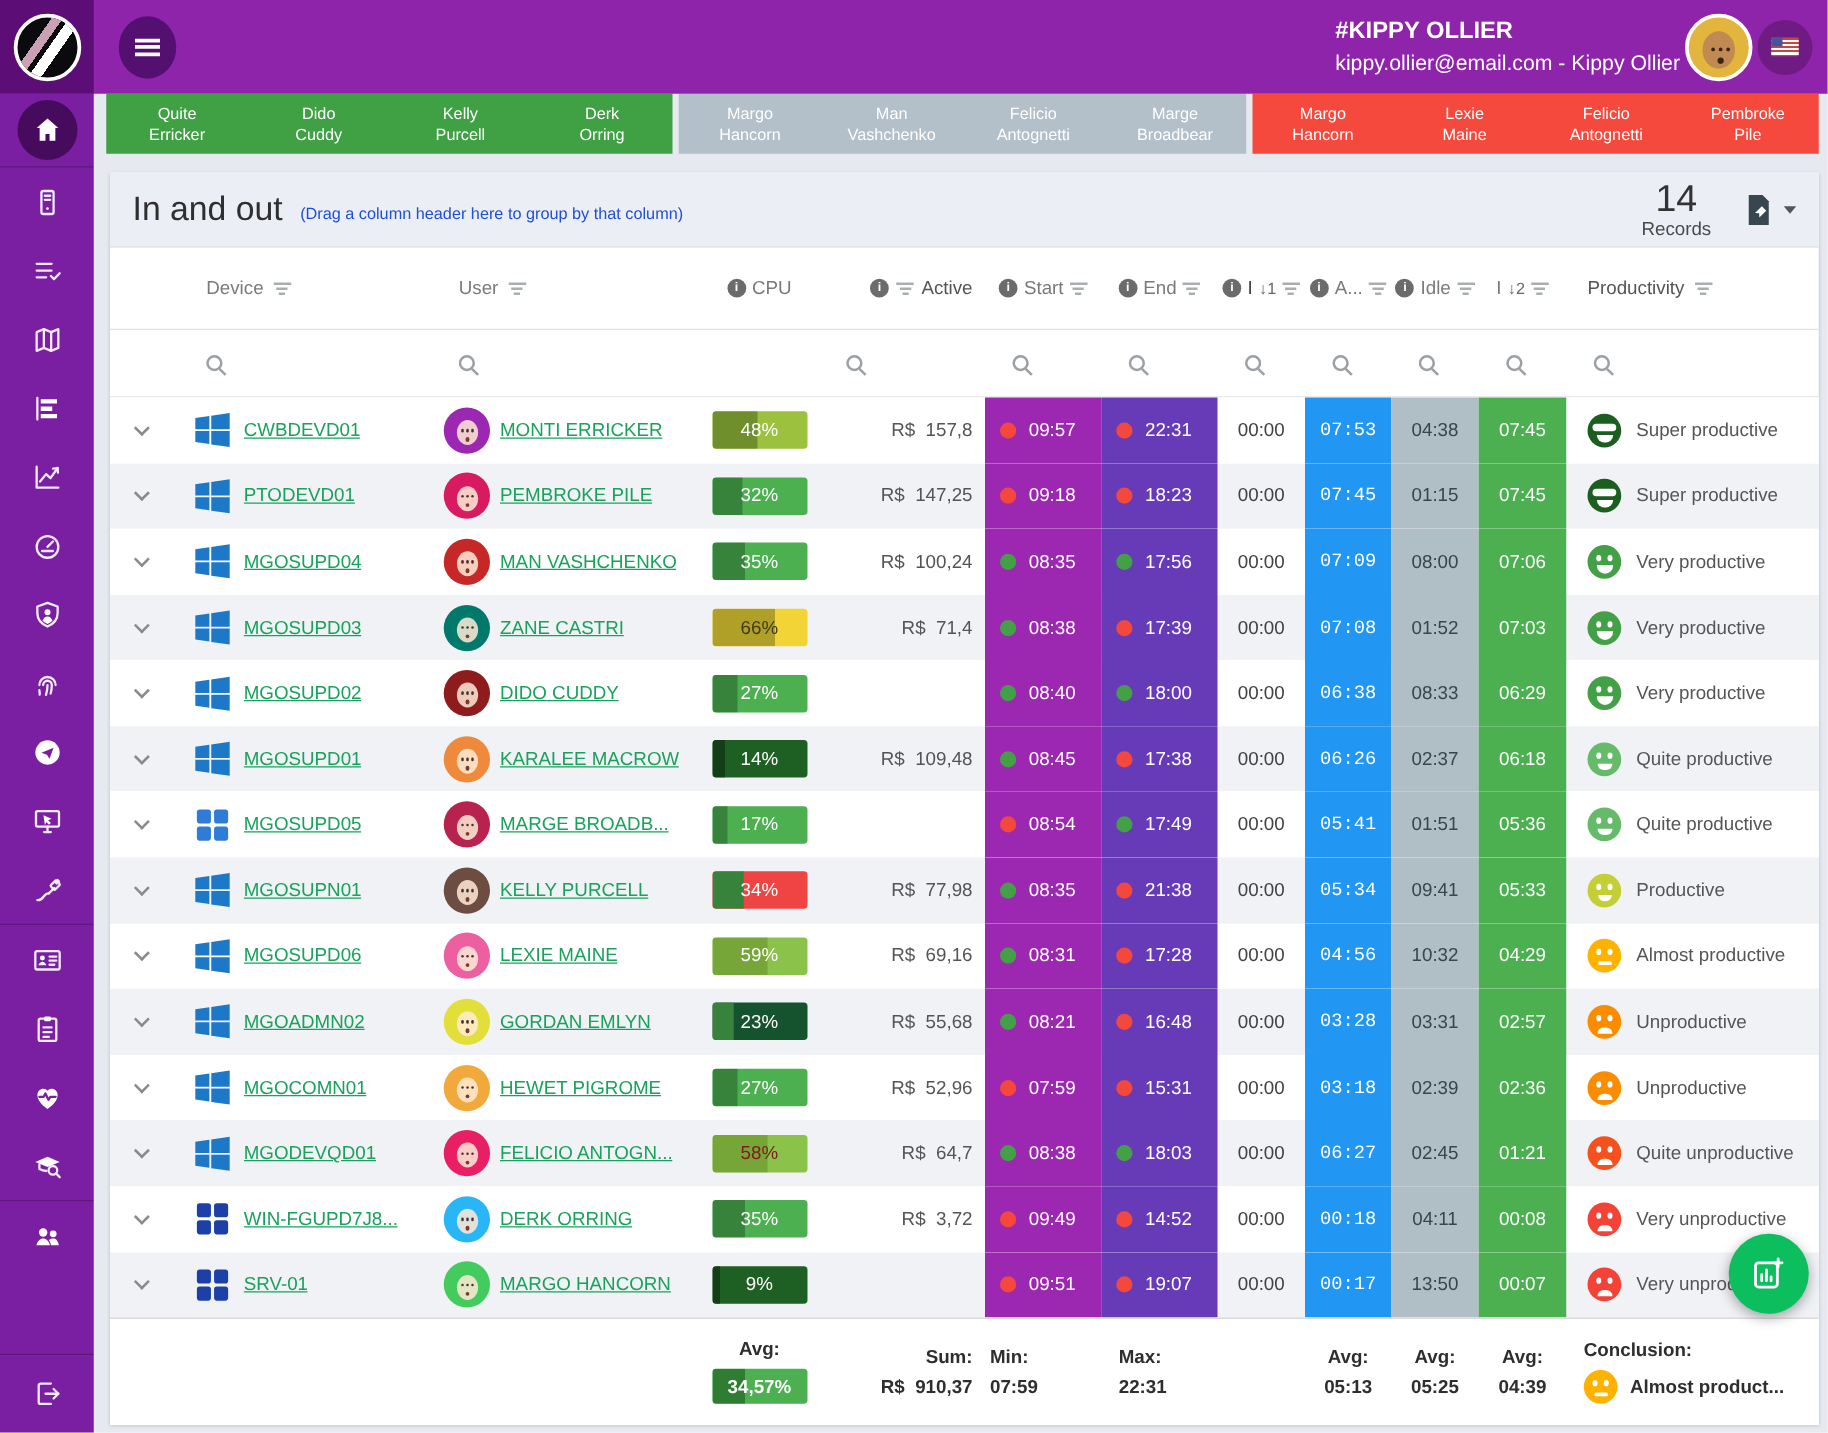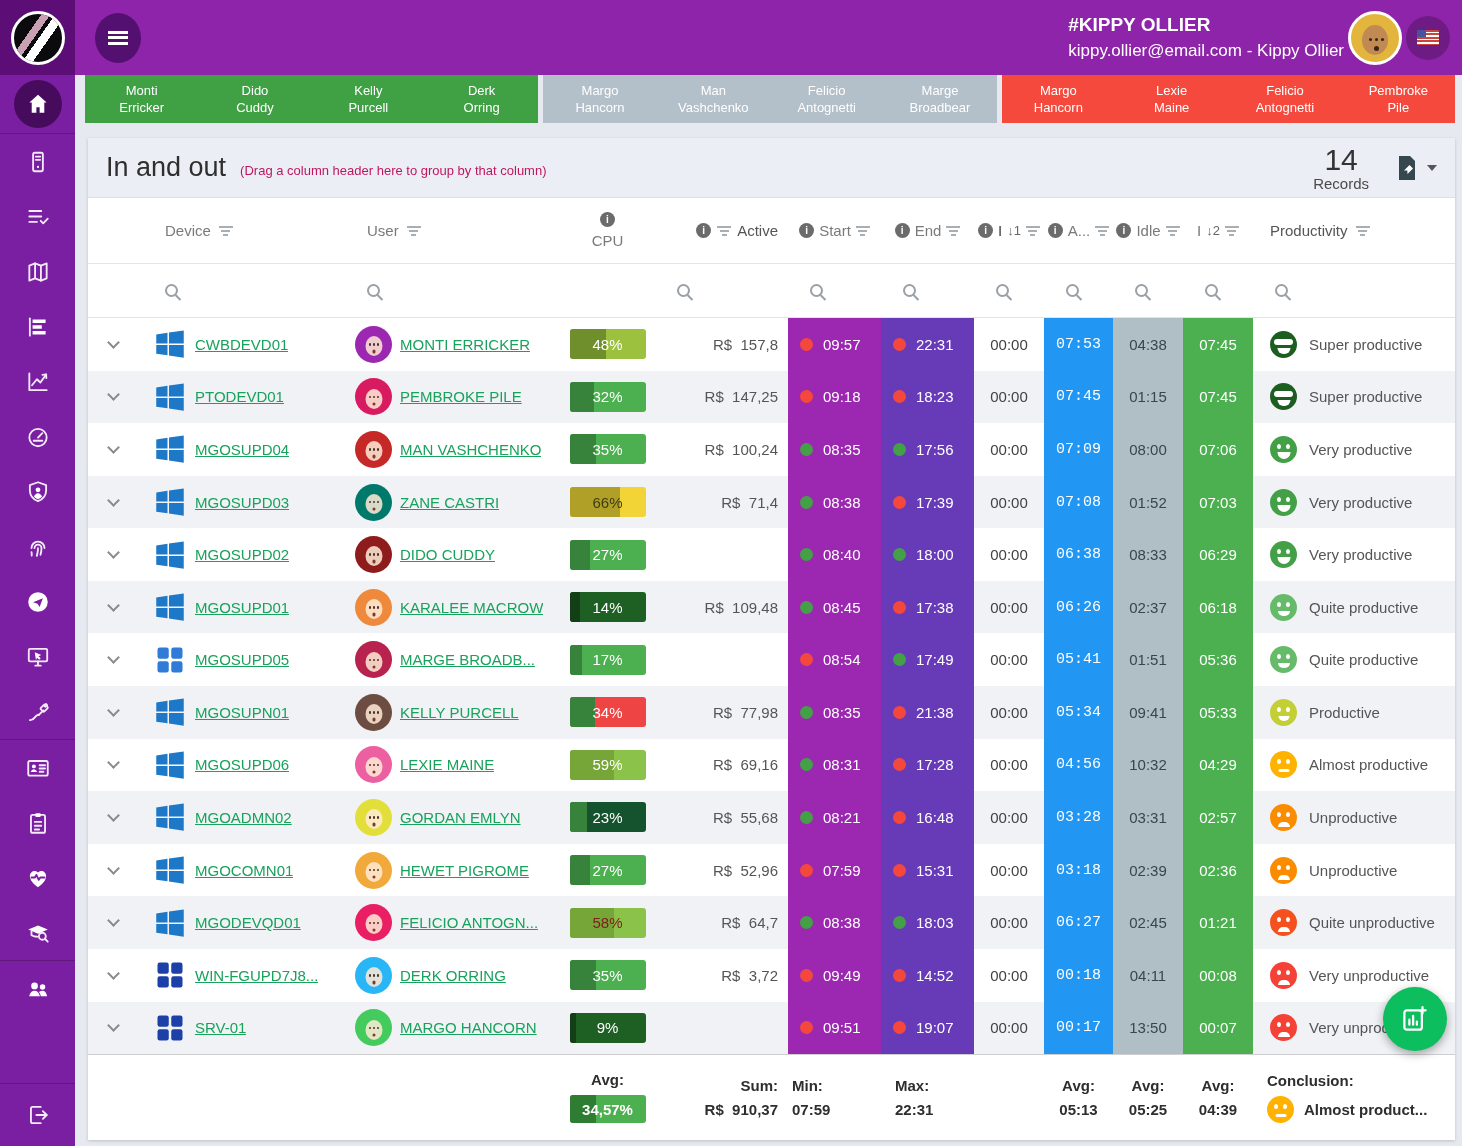--- a/index.html
+++ b/index.html
@@ -39,39 +39,39 @@
   .teams { display:flex; height:48px; gap:5px; padding:0 7px 0 10px; }
   .team { flex:1; display:flex; color:#fff; }
   .team.green { background:#3FA044; }
   .team.gray { background:#B3BFC9; }
   .team.red { background:#F4493C; }
   .tname { flex:1; display:flex; flex-direction:column; align-items:center; justify-content:center; font-size:13px; line-height:1.3; cursor:pointer; text-align:center; padding-top:2px; }
 
   .card { position:absolute; left:13px; right:7px; top:63px; bottom:6px; background:#fff; box-shadow:0 1px 3px rgba(0,0,0,0.18); }
   .card-head { height:60px; background:#ECEEF6; display:flex; align-items:center; padding:0 18px; border-bottom:1px solid #DDE0EA; }
   .card-title { font-size:27px; color:#2F2F2F; margin-right:14px; }
-  .card-hint { font-size:13px; color:#be185d; padding-top:6px; }
+  .card-hint { font-size:13px; color:#1d4ed8; padding-top:6px; }
   .records { margin-left:auto; text-align:center; color:#333; line-height:1.1; }
   .records-count { font-size:30px; }
   .records-label { font-size:15px; color:#4a4a4a; }
   .export { display:flex; align-items:center; gap:8px; margin-left:26px; cursor:pointer; }
   .caret { width:0; height:0; border-left:5px solid transparent; border-right:5px solid transparent; border-top:6px solid #555; }
 
   
   .ghead { position:absolute; top:60px; left:0; right:0; height:66px; display:flex; align-items:center; border-bottom:1px solid #E4E4E4; color:#7A7A7A; font-size:15px; }
   .search-row { position:absolute; top:126px; left:0; right:0; height:54px; display:flex; align-items:center; border-bottom:1px solid #E4E4E4; }
   .gridbody { position:absolute; top:180px; bottom:86px; left:0; right:0; display:flex; flex-direction:column; }
   .trow { flex:1; display:flex; align-items:stretch; font-size:15px; background:#fff; }
   .trow:nth-child(even) { background:#F0F2F6; }
   .cell { display:flex; align-items:center; }
 
   .c-ex   { width:50px;  justify-content:center; }
   .c-dev  { width:205px; padding-left:17px; gap:10px; }
   .c-usr  { width:217px; padding-left:12px; gap:8px; }
-  .c-cpu  { width:95px;  justify-content:center;flex-direction:column; }
+  .c-cpu  { width:95px;  justify-content:center; }
   .c-act  { width:133px; justify-content:flex-end; padding-right:10px; color:#555; }
   .c-start{ width:93px;  padding-left:12px; gap:10px; }
   .c-end  { width:93px;  padding-left:12px; gap:10px; }
   .c-i1   { width:70px;  justify-content:center; color:#424242; }
   .c-a    { width:69px;  justify-content:center; }
   .c-idle { width:70px;  justify-content:center; }
   .c-i2   { width:70px;  justify-content:center; }
   .c-prod { flex:1; padding-left:17px; gap:12px; color:#555; }
 
   .trow .c-start { background:#9C27B0; color:#fff; }
@@ -313,21 +313,21 @@
         <path d="M10.5 12h9.5"></path>
         <path d="M16.5 8.5 20 12l-3.5 3.5"></path>
       </svg>
     </div>
 </div>
 
 <div class="main">
   <div class="teams">
     <div class="team green">
         <div class="tname">
-          <span>Monti</span>
+          <span>Quite</span>
           <span>Erricker</span>
         </div>
         <div class="tname">
           <span>Dido</span>
           <span>Cuddy</span>
         </div>
         <div class="tname">
           <span>Kelly</span>
           <span>Purcell</span>
         </div>

